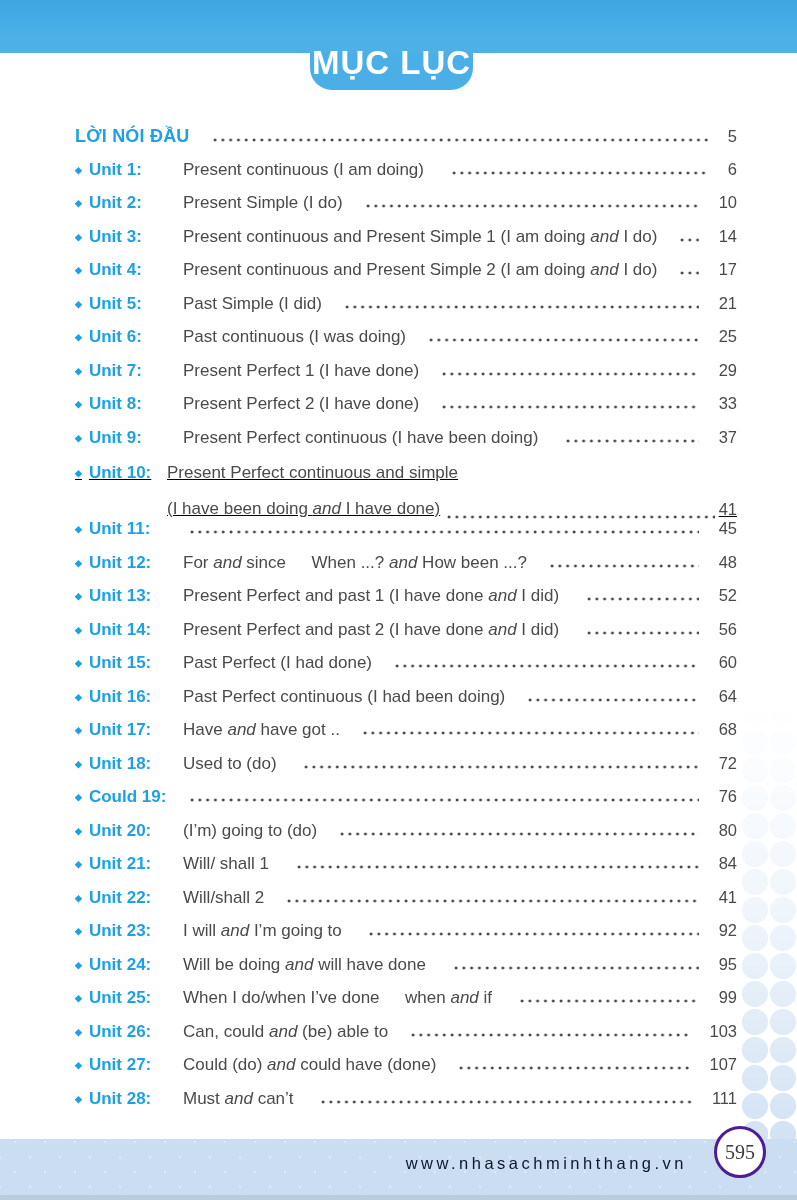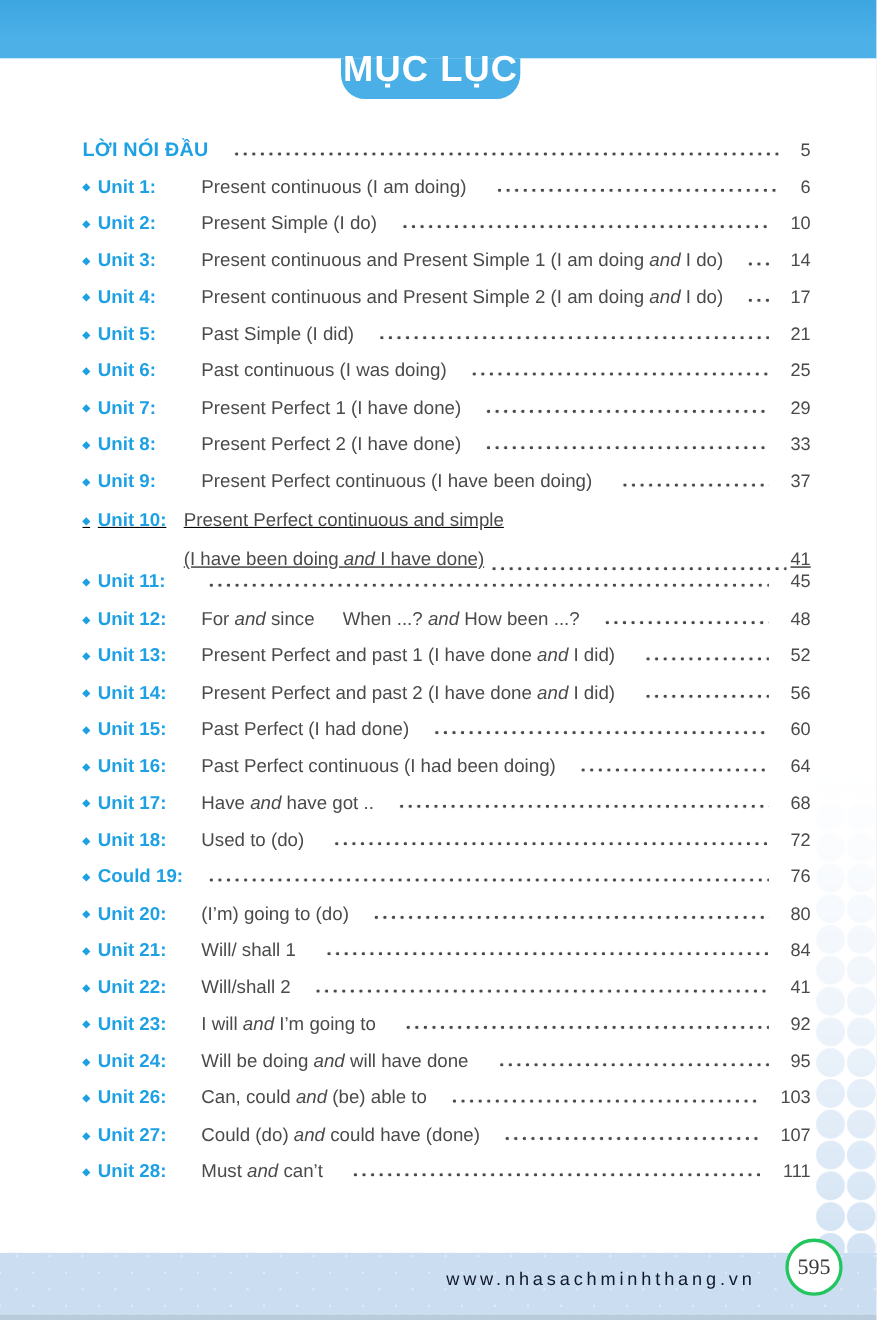--- a/index.html
+++ b/index.html
@@ -68,21 +68,21 @@
   }
   .bottom-strip{
     position:absolute;left:0;right:0;bottom:0;height:5px;background:#b9ccdb;
   }
   .website{
     position:absolute;right:110px;bottom:27px;
     font-size:16.5px;letter-spacing:3.5px;color:#0f172a;
   }
   .page-circle{
     position:absolute;left:714px;top:1126px;width:46px;height:46px;
-    border-radius:50%;background:#ffffff;border:3px solid #22c55e;
+    border-radius:50%;background:#ffffff;border:3px solid #4c1d95;
     display:flex;align-items:center;justify-content:center;
     font-family:"Liberation Serif",serif;font-size:20px;color:#3a3a3c;
   }
 </style>
 </head>
 <body>
 
 <div class="page">
 
   <div class="header-bar"></div>
@@ -238,20 +238,26 @@
         <span class="leader"></span>
         <span class="pagenum">92</span>
       </div>
       <div class="row">
         <span class="label"><span class="diamond">◆</span><span>Unit 24:</span></span>
         <span class="title"><span>Will be doing </span><i>and</i><span> will have done </span></span>
         <span class="leader"></span>
         <span class="pagenum">95</span>
       </div>
       <div class="row">
+        <span class="label"><span class="diamond">◆</span><span>Unit 25:</span></span>
+        <span class="title"><span>When I do/when I’ve done  when </span><i>and</i><span> if </span></span>
+        <span class="leader"></span>
+        <span class="pagenum">99</span>
+      </div>
+      <div class="row">
         <span class="label"><span class="diamond">◆</span><span>Unit 26:</span></span>
         <span class="title"><span>Can, could </span><i>and</i><span> (be) able to</span></span>
         <span class="leader"></span>
         <span class="pagenum">103</span>
       </div>
       <div class="row">
         <span class="label"><span class="diamond">◆</span><span>Unit 27:</span></span>
         <span class="title"><span>Could (do) </span><i>and</i><span> could have (done)</span></span>
         <span class="leader"></span>
         <span class="pagenum">107</span>

